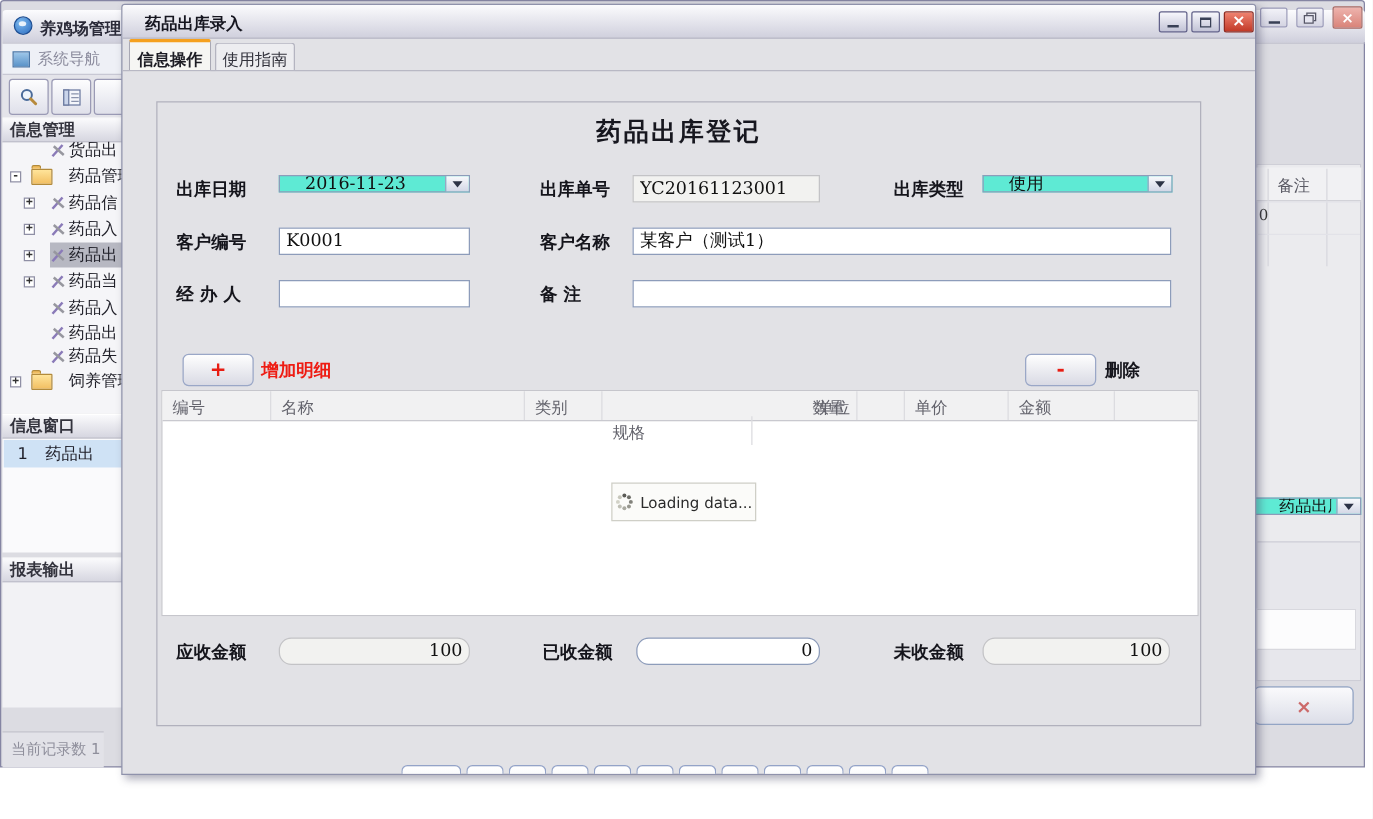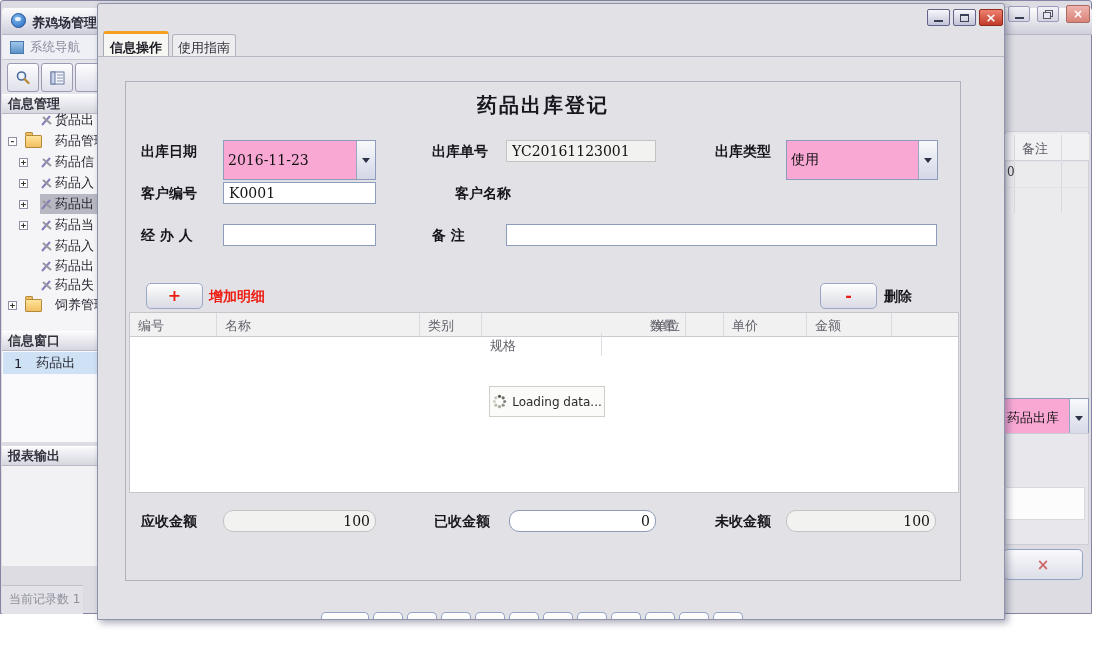--- a/index.html
+++ b/index.html
@@ -63,21 +63,21 @@
   .statusbar{position:absolute;left:1px;top:584px;width:81px;height:29px;background:#e2e2e8;
              border-top:1px solid #c2c2cc;font-size:12px;color:#8f8f9c;padding:5px 0 0 7px;box-sizing:border-box;}
 
   
   .bg-grid{position:absolute;left:1004px;top:130px;width:84px;height:350px;background:#ebebee;border:1px solid #cfcfd7;box-sizing:border-box;}
   .bg-gh{position:absolute;left:1004px;top:133px;width:84px;height:26px;background:#f1f1f3;border-bottom:1px solid #d2d2d8;}
   .bg-col{font-size:13px;color:#5a5a64;position:absolute;}
   .vline{position:absolute;width:1px;background:#d8d8de;}
   .hline{position:absolute;height:1px;background:#e2e2e8;}
   .bg-cell{position:absolute;font:12px "DejaVu Serif",serif;color:#333;}
-  .combo{display:flex;border:1px solid #8d9cba;background:#f9a8d4;box-sizing:border-box;height:40px;}
+  .combo{display:flex;border:1px solid #8d9cba;background:#5eead4;box-sizing:border-box;height:14px;padding-left:16px;}
   .combo input{flex:1;min-width:0;border:0;outline:none;background:transparent;
                font:14px "DejaVu Serif",serif;color:#111;padding:1px 4px;}
   .cbtn{flex:none;width:18px;border-left:1px solid #9aa6c4;background:linear-gradient(#f8f9fc,#d3d7e6);
         display:flex;align-items:center;justify-content:center;cursor:pointer;}
   .tri{width:0;height:0;border:4px solid transparent;border-top:5px solid #2c3346;margin-top:5px;}
   .xbtn{position:absolute;left:1002px;top:548px;width:80px;height:31px;border:1px solid #93a5c5;border-radius:5px;
         background:linear-gradient(#fafafc,#dcdee8);display:flex;align-items:center;justify-content:center;
         color:#cc6a6a;font-size:15px;font-weight:700;cursor:pointer;box-sizing:border-box;}
 
   
@@ -267,20 +267,23 @@
       <div class="cbtn">
           <div class="tri"></div>
         </div>
     </div>
     <div class="panel" style="left:1004px;top:432px;width:84px;height:112px;background:#e7e7ec;border:1px solid #cdcdd6;"></div>
     <div class="panel" style="left:1004px;top:486px;width:80px;height:33px;background:#fcfcfd;border:1px solid #d8d8de;"></div>
     <div class="xbtn">×</div>
   </div>
 
   <div class="dialog">
+    <div class="dlg-title">
+      <div class="ttl">药品出库录入</div>
+    </div>
     <div class="winbtn wb-silver" style="left:829px;top:5px;width:23px;height:17px;">
         <div class="g-min"></div>
       </div>
     <div class="winbtn wb-silver" style="left:855px;top:5px;width:23px;height:17px;">
         <div class="g-max"></div>
       </div>
     <div class="winbtn wb-red" style="left:881px;top:5px;width:24px;height:17px;">×</div>
 
     <div class="tab active">信息操作</div>
     <div class="tab idle">使用指南</div>
@@ -301,21 +304,22 @@
     <div class="lbl" style="left:617px;top:139px;">出库类型</div>
     <div class="combo dcombo" style="left:688px;top:136px;width:152px;">
       <input value="使用" style="">
       <div class="cbtn">
           <div class="tri"></div>
         </div>
     </div>
 
     <div class="lbl" style="left:43px;top:181px;">客户编号</div>
     <input class="txt" style="left: 125px; top: 178px; width: 153px;" value="K0001">
-    <div class="lbl" style="left:334px;top:181px;margin-left:23px;">客户名称</div>
+    <div class="lbl" style="left:334px;top:181px;">客户名称</div>
+    <input class="txt" style="left: 408px; top: 178px; width: 431px;" value="某客户（测试1）">
 
     <div class="lbl" style="left:43px;top:223px;">经 办 人</div>
     <input class="txt" style="left: 125px; top: 220px; width: 153px;" value="">
     <div class="lbl" style="left:334px;top:223px;">备 注</div>
     <input class="txt" style="left: 408px; top: 220px; width: 431px;" value="">
 
     <div class="sbtn" style="left:48px;top:279px;">
       <span>+</span>
     </div>
     <div class="sbtn-lbl red" style="left:111px;top:284px;">增加明细</div>

